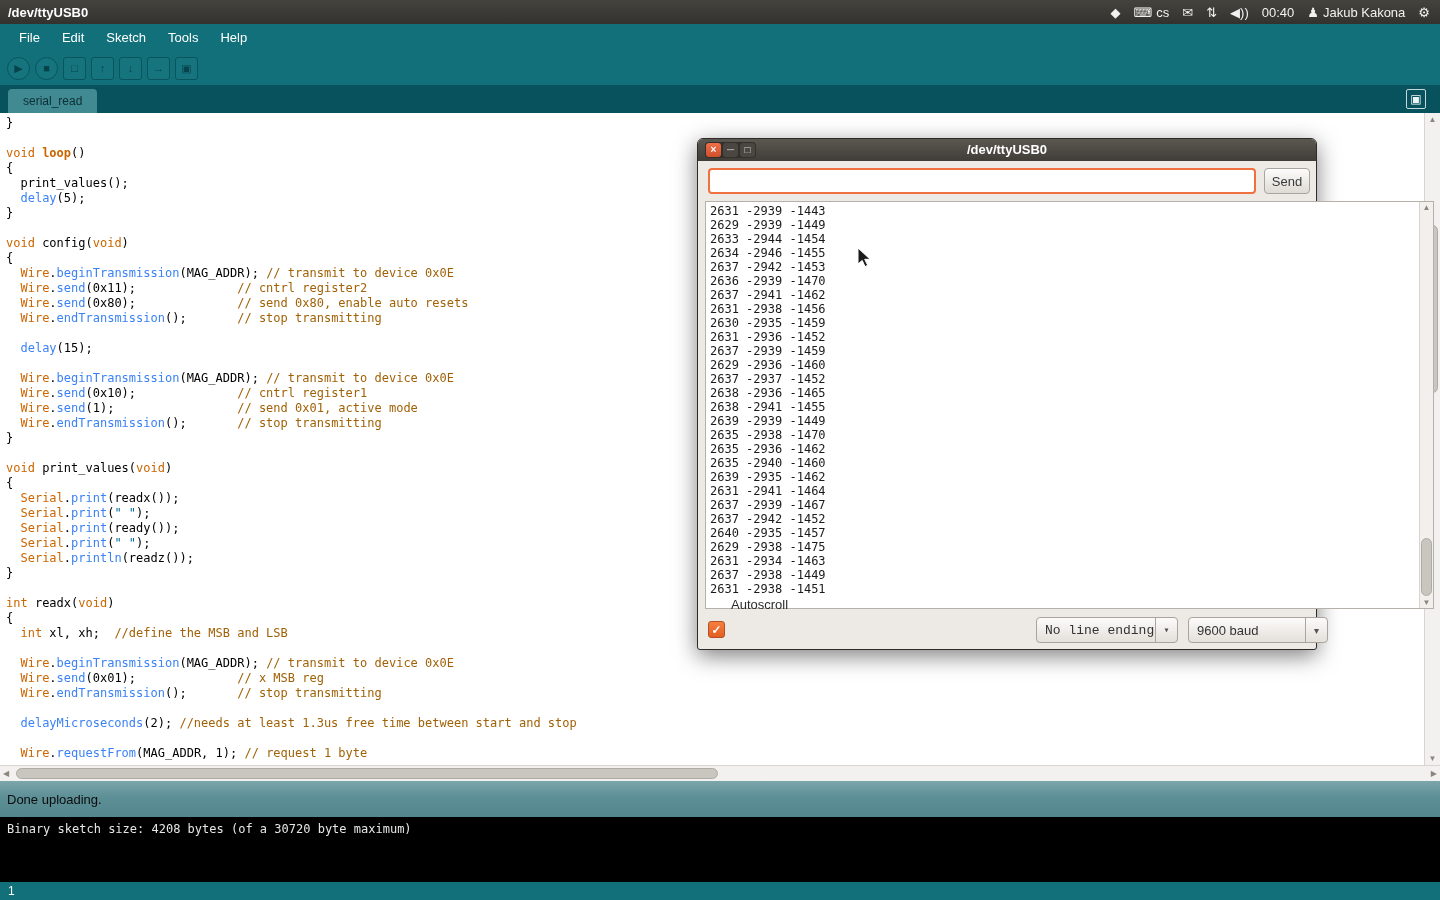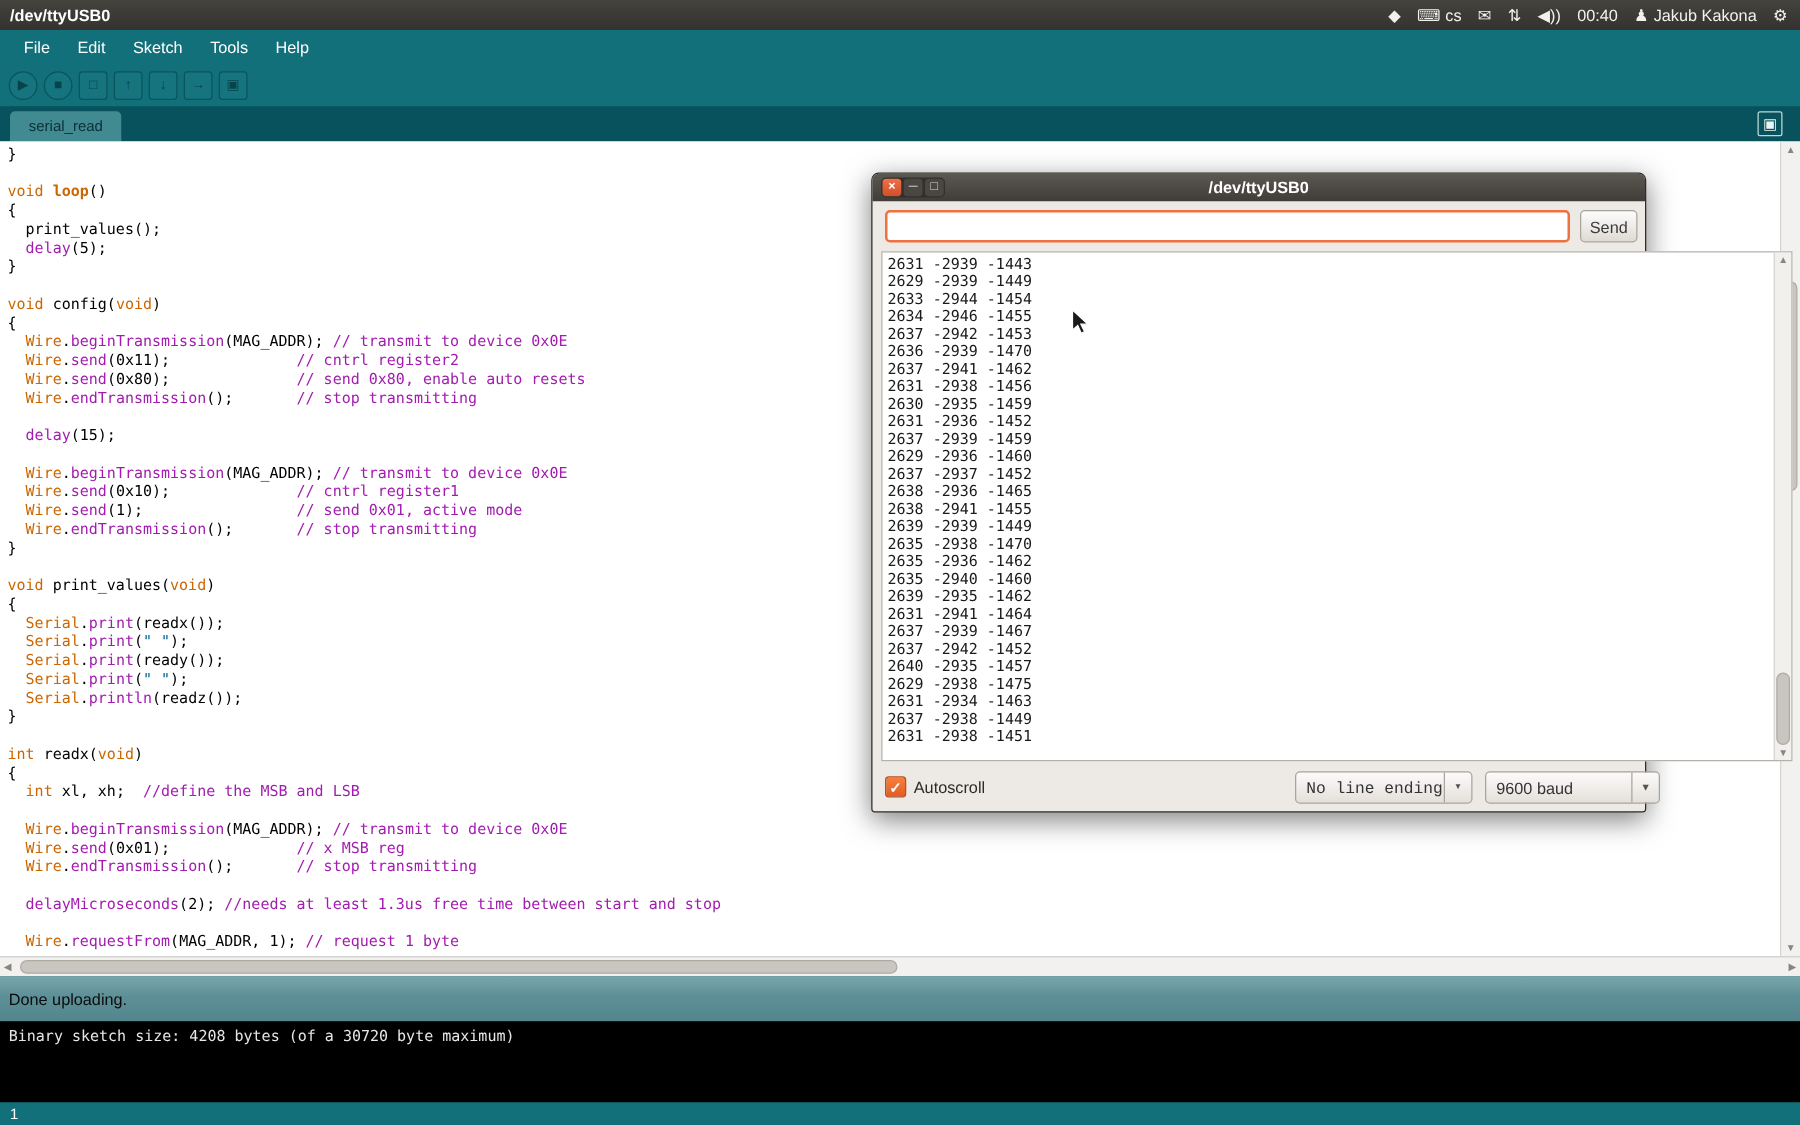--- a/index.html
+++ b/index.html
@@ -31,22 +31,22 @@
     border-radius:2px; color:#EAF4F5; font-size:12px; display:flex; align-items:center; justify-content:center; }
 
   
   #editor { position:absolute; left:0; top:113px; width:1424px; height:652px; background:#fff; overflow:hidden; }
   #code-area { padding:3px 0 0 6px; font-family:"DejaVu Sans Mono", monospace; font-size:12px; line-height:15px; }
   .code-line { white-space:pre; height:15px; }
   .seg-p { color:#000; }
   .seg-k { color:#CC6600; }
   .seg-kb { color:#CC6600; font-weight:bold;margin-top:44px; }
   .seg-cl { color:#CC6600; font-weight:normal; }
-  .seg-f { color:#a21caf;margin-top:26px; }
-  .seg-c { color:#a21caf; }
+  .seg-f { color:#3b82f6;margin-top:26px; }
+  .seg-c { color:#a16207; }
   .seg-s { color:#006699; }
 
   
   .sb-track { background:#F3F1EF; }
   .sb-arrow { color:#8A867F; font-size:8px; text-align:center; }
   .sb-handle { background:#C9C5BF; border:1px solid #AFABA4; border-radius:7px; }
   #editor-vscroll { position:absolute; left:1424px; top:113px; width:16px; height:652px; border-left:1px solid #D8D4CF; }
   #ev-up { position:absolute; top:2px; left:0; width:15px; }
   #ev-down { position:absolute; bottom:2px; left:0; width:15px; }
   #ev-handle { position:absolute; left:2px; top:112px; width:11px; height:168px; }
@@ -90,21 +90,21 @@
     font-family:"DejaVu Sans Mono", monospace; font-size:12px; line-height:14px; color:#1A1A1A; }
   .serial-line { white-space:pre; height:14px; }
   #sw-scroll { position:absolute; right:0; top:0; width:14px; height:100%; background:#F2F0ED; border-left:1px solid #D8D4CF; }
   #sws-up { position:absolute; top:1px; width:13px; }
   #sws-down { position:absolute; bottom:1px; width:13px; }
   #sws-handle { position:absolute; left:1px; top:336px; width:11px; height:58px; }
 
   #sw-autoscroll-box { position:absolute; left:10px; top:482px; width:17px; height:17px;
     background:linear-gradient(#F5803F,#E35D22); border:1px solid #B54F1F; border-radius:3px;
     color:#fff; font-size:12px; font-weight:bold; line-height:16px; text-align:center; }
-  #sw-autoscroll-label { position:absolute; left:33px; top:483px; font-size:13px; color:#2B2B2B; }
+  #sw-autoscroll-label { position:absolute; left:33px; top:458px; font-size:13px; color:#2B2B2B; }
   .dropdown { position:absolute; top:478px; height:26px; background:linear-gradient(#FCFBFA,#E4E0DA);
     border:1px solid #A9A49D; border-radius:4px; font-size:13px; color:#333; display:flex; align-items:center; }
   .dd-label { flex:1; padding-left:8px; white-space:nowrap; overflow:hidden; }
   .dd-arrow-btn { width:22px; height:100%; border-left:1px solid #A9A49D; display:flex;
     align-items:center; justify-content:center; color:#555; font-size:10px; }
   #dd-lineending { left:338px; width:142px;font-family:Liberation Mono, monospace; }
   #dd-baud { left:490px; width:140px; }
 
   
   #mouse-cursor { position:absolute; left:857px; top:247px; width:16px; height:22px; pointer-events:none; }

